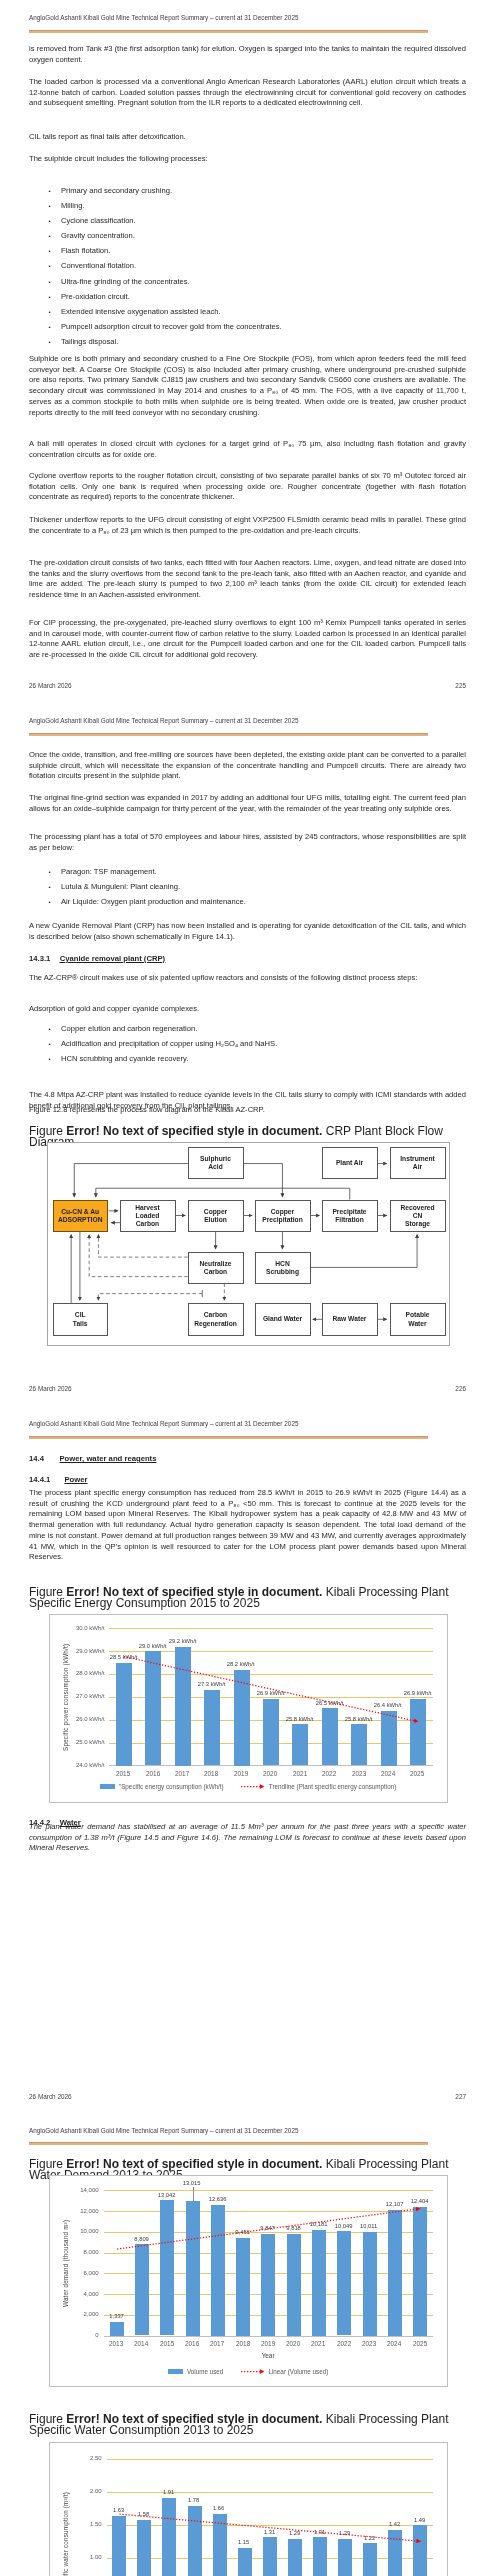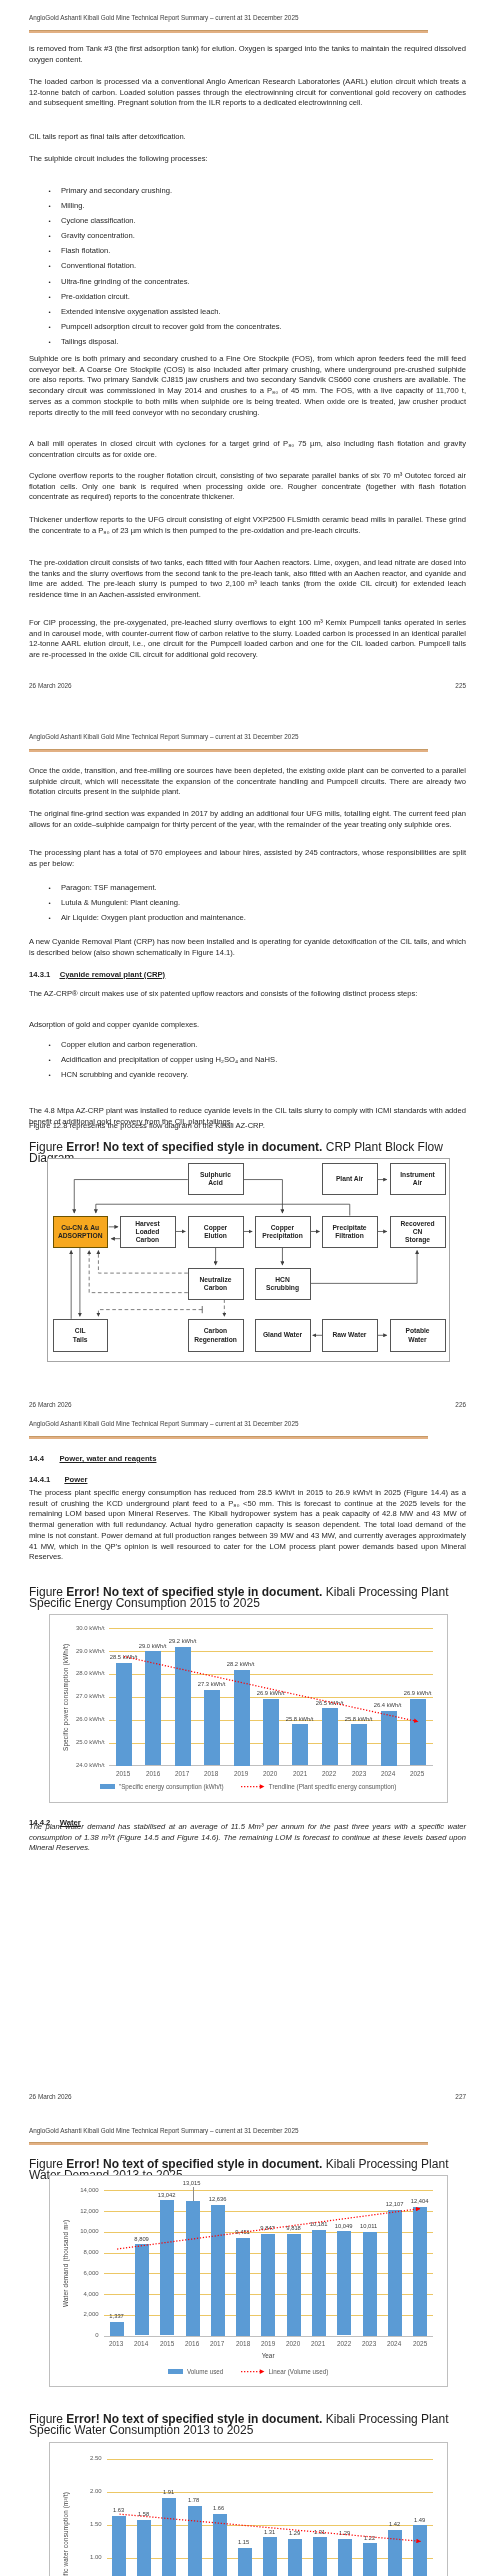--- a/index.html
+++ b/index.html
@@ -100,21 +100,21 @@
   <p class="body" style="position:absolute;top:471px;">Cyclone overflow reports to the rougher flotation circuit, consisting of two separate parallel banks of six 70 m³ Outotec forced air flotation cells. Only one bank is required when processing oxide ore. Rougher concentrate (together with flash flotation concentrate as required) reports to the concentrate thickener.</p>
   <p class="body" style="position:absolute;top:515px;">Thickener underflow reports to the UFG circuit consisting of eight VXP2500 FLSmidth ceramic bead mills in parallel. These grind the concentrate to a P₈₀ of 23 µm which is then pumped to the pre-oxidation and pre-leach circuits.</p>
   <p class="body" style="position:absolute;top:558px;">The pre-oxidation circuit consists of two tanks, each fitted with four Aachen reactors. Lime, oxygen, and lead nitrate are dosed into the tanks and the slurry overflows from the second tank to the pre-leach tank, also fitted with an Aachen reactor, and cyanide and lime are added. The pre-leach slurry is pumped to two 2,100 m³ leach tanks (from the oxide CIL circuit) for extended leach residence time in an Aachen-assisted environment.</p>
   <p class="body" style="position:absolute;top:618px;">For CIP processing, the pre-oxygenated, pre-leached slurry overflows to eight 100 m³ Kemix Pumpcell tanks operated in series and in carousel mode, with counter-current flow of carbon relative to the slurry. Loaded carbon is processed in an identical parallel 12-tonne AARL elution circuit, i.e., one circuit for the Pumpcell loaded carbon and one for the CIL loaded carbon. Pumpcell tails are re-processed in the oxide CIL circuit for additional gold recovery.</p>
   <div class="ftr">
     <span>26 March 2026</span>
     <span class="pg">225</span>
   </div>
 </section>
 
-<section class="page" style="top:719px;">
+<section class="page" style="top:703px;">
   <div class="hdr">AngloGold Ashanti Kibali Gold Mine Technical Report Summary – current at 31 December 2025</div>
   <div class="rule"></div>
   <p class="body" style="position:absolute;top:47px;">Once the oxide, transition, and free-milling ore sources have been depleted, the existing oxide plant can be converted to a parallel sulphide circuit, which will necessitate the expansion of the concentrate handling and Pumpcell circuits. There are already two flotation circuits present in the sulphide plant.</p>
   <p class="body" style="position:absolute;top:90px;">The original fine-grind section was expanded in 2017 by adding an additional four UFG mills, totalling eight. The current feed plan allows for an oxide–sulphide campaign for thirty percent of the year, with the remainder of the year treating only sulphide ores.</p>
   <p class="body" style="position:absolute;top:129px;">The processing plant has a total of 570 employees and labour hires, assisted by 245 contractors, whose responsibilities are split as per below:</p>
   <ul class="blt" style="position:absolute;top:164px;width:437px;">
       <li>
         <span class="b">•</span>
         <span class="t">Paragon: TSF management.</span>
       </li>

